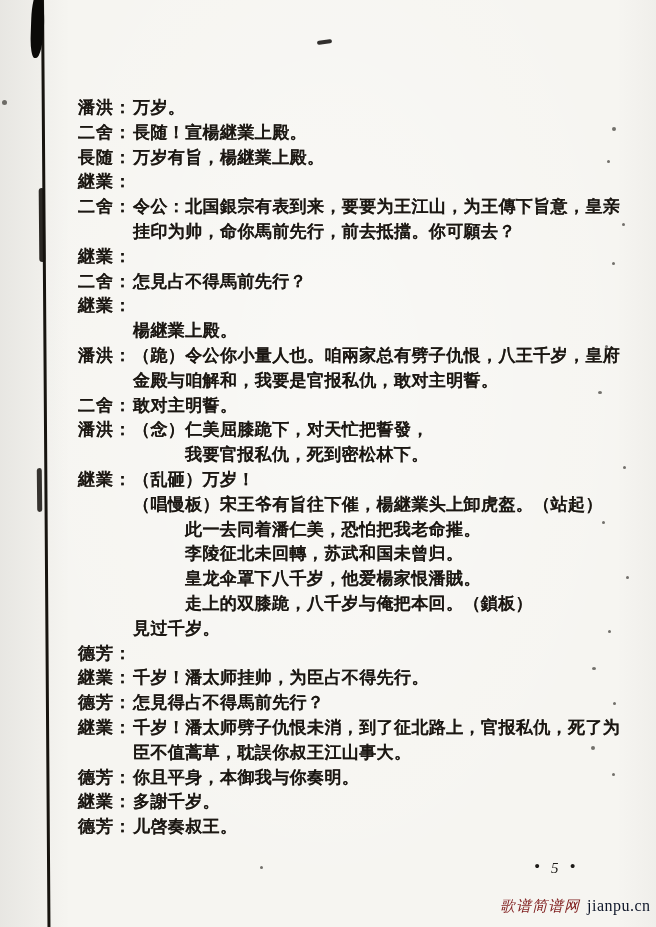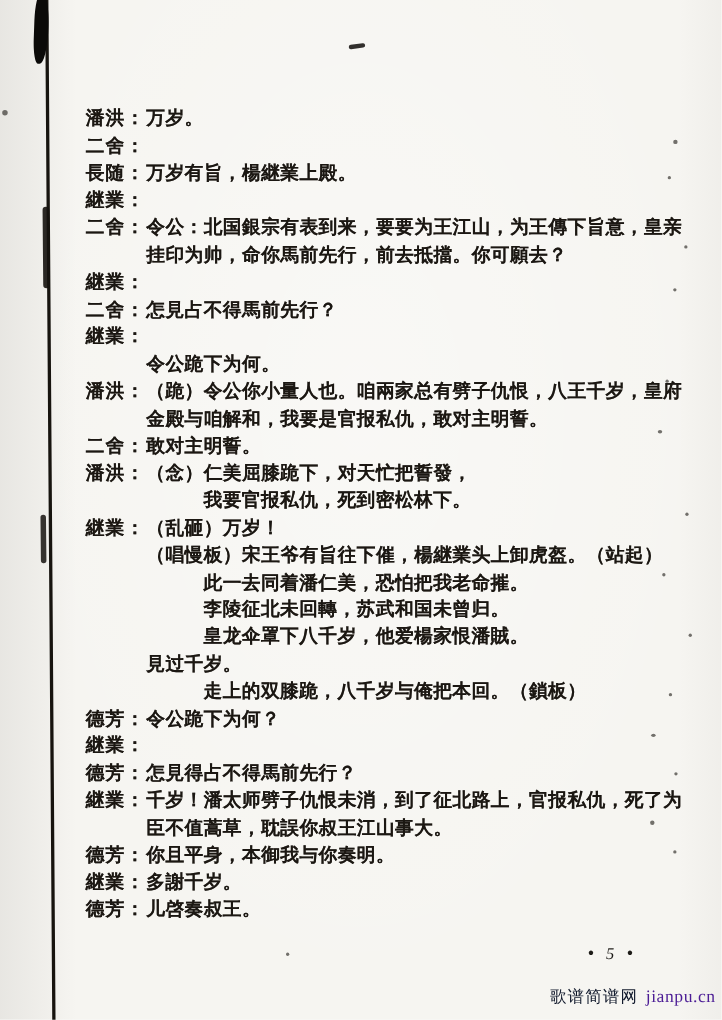--- a/index.html
+++ b/index.html
@@ -99,20 +99,21 @@
   <i class="speck" style="left:612px;top:773px;width:3px;height:3px;"></i>
   <i class="speck" style="left:260px;top:866px;width:3px;height:3px;"></i>
 
   <div class="content" style="color: rgb(27, 23, 18);">
       <div class="line indent-dialog">
         <span class="speaker">潘洪：</span>
         <span class="dialogue">万岁。</span>
       </div>
       <div class="line indent-dialog">
         <span class="speaker">二舍：</span>
+        <span class="dialogue">長随！宣楊継業上殿。</span>
       </div>
       <div class="line indent-dialog">
         <span class="speaker">長随：</span>
         <span class="dialogue">万岁有旨，楊継業上殿。</span>
       </div>
       <div class="line indent-dialog">
         <span class="speaker">継業：</span>
       </div>
       <div class="line indent-dialog">
         <span class="speaker">二舍：</span>
@@ -125,21 +126,21 @@
         <span class="speaker">継業：</span>
       </div>
       <div class="line indent-dialog">
         <span class="speaker">二舍：</span>
         <span class="dialogue">怎見占不得馬前先行？</span>
       </div>
       <div class="line indent-dialog">
         <span class="speaker">継業：</span>
       </div>
       <div class="line indent-cont">
-        <span class="dialogue">令公跪下为何。</span>
+        <span class="dialogue">楊継業上殿。</span>
       </div>
       <div class="line indent-dialog">
         <span class="speaker">潘洪：</span>
         <span class="dialogue">（跪）令公你小量人也。咱兩家总有劈子仇恨，八王千岁，皇府</span>
       </div>
       <div class="line indent-cont">
         <span class="dialogue">金殿与咱解和，我要是官报私仇，敢对主明誓。</span>
       </div>
       <div class="line indent-dialog">
         <span class="speaker">二舍：</span>
@@ -161,32 +162,32 @@
       </div>
       <div class="line indent-verse">
         <span class="dialogue">此一去同着潘仁美，恐怕把我老命摧。</span>
       </div>
       <div class="line indent-verse">
         <span class="dialogue">李陵征北未回轉，苏武和国未曾归。</span>
       </div>
       <div class="line indent-verse">
         <span class="dialogue">皇龙伞罩下八千岁，他爱楊家恨潘賊。</span>
       </div>
+      <div class="line indent-verse">
+        <span class="dialogue">走上的双膝跪，八千岁与俺把本回。（鎖板）</span>
+      </div>
       <div class="line indent-cont">
         <span class="dialogue">見过千岁。</span>
       </div>
-      <div class="line indent-verse">
-        <span class="dialogue">走上的双膝跪，八千岁与俺把本回。（鎖板）</span>
-      </div>
-      <div class="line indent-dialog">
-        <span class="speaker">德芳：</span>
-        <span class="dialogue">令公跪下为何？</span>
-      </div>
-      <div class="line indent-dialog">
-        <span class="speaker">継業：</span>
+      <div class="line indent-dialog">
+        <span class="speaker">德芳：</span>
+      </div>
+      <div class="line indent-dialog">
+        <span class="speaker">継業：</span>
+        <span class="dialogue">千岁！潘太师挂帅，为臣占不得先行。</span>
       </div>
       <div class="line indent-dialog">
         <span class="speaker">德芳：</span>
         <span class="dialogue">怎見得占不得馬前先行？</span>
       </div>
       <div class="line indent-dialog">
         <span class="speaker">継業：</span>
         <span class="dialogue">千岁！潘太师劈子仇恨未消，到了征北路上，官报私仇，死了为</span>
       </div>
       <div class="line indent-cont">
@@ -206,16 +207,16 @@
       </div>
     </div>
 
   <div class="page-number">
     <span class="pn-dot">•</span>
     <span class="pn-value">5</span>
     <span class="pn-dot">•</span>
   </div>
 
   <div class="watermark">
-    <span class="wm-name" style="color: #0f172a;">歌谱简谱网</span><span class="wm-url" style="color: #4c1d95;">jianpu.cn</span>
+    <span class="wm-name" style="color: #7f1d1d; font-style: italic;">歌谱简谱网</span><span class="wm-url" style="color: #0f172a;">jianpu.cn</span>
   </div>
 
 </div>
 
 </body></html>

